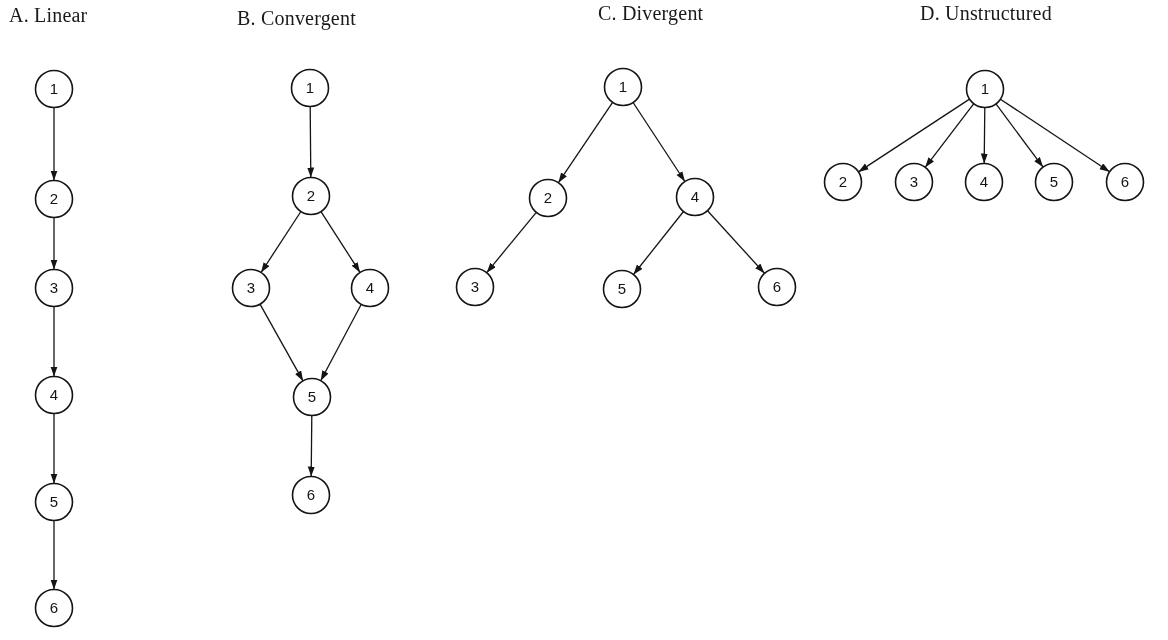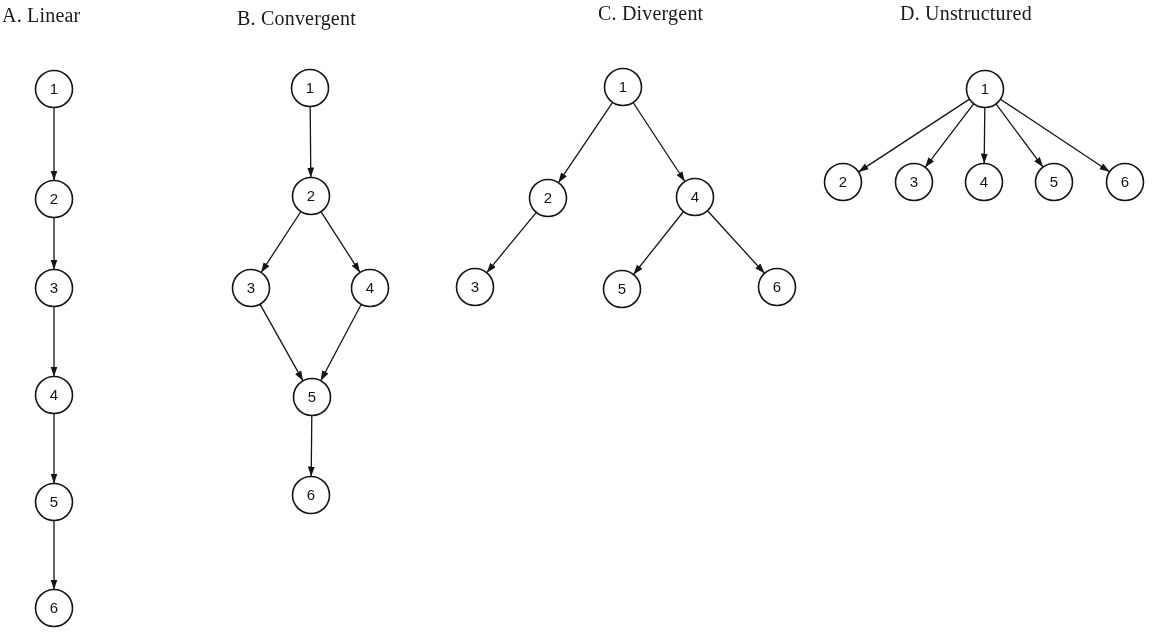--- a/index.html
+++ b/index.html
@@ -16,24 +16,24 @@
     font-family: "Liberation Serif", serif;
   }
   .panel-title {
     position: absolute;
     font-family: "Liberation Serif", serif;
     font-size: 20px;
     color: #1a1a1a;
     white-space: nowrap;
     letter-spacing: 0.2px;
   }
-  .title-a { left: 2px;   top: 4px; }
+  .title-a { left: 9px;   top: 4px; }
   .title-b { left: 237px; top: 7px; }
   .title-c { left: 598px; top: 2px; }
-  .title-d { left: 900px; top: 2px; }
+  .title-d { left: 920px; top: 2px; }
 
   #dag-svg {
     position: absolute;
     left: 0;
     top: 0;
   }
   .node {
     fill: #ffffff;
     stroke: #141414;
     stroke-width: 1.6;

